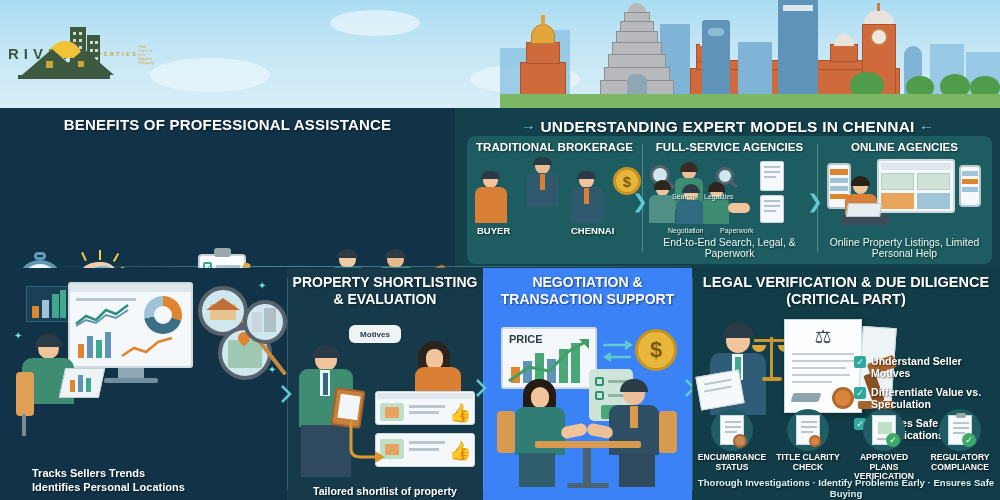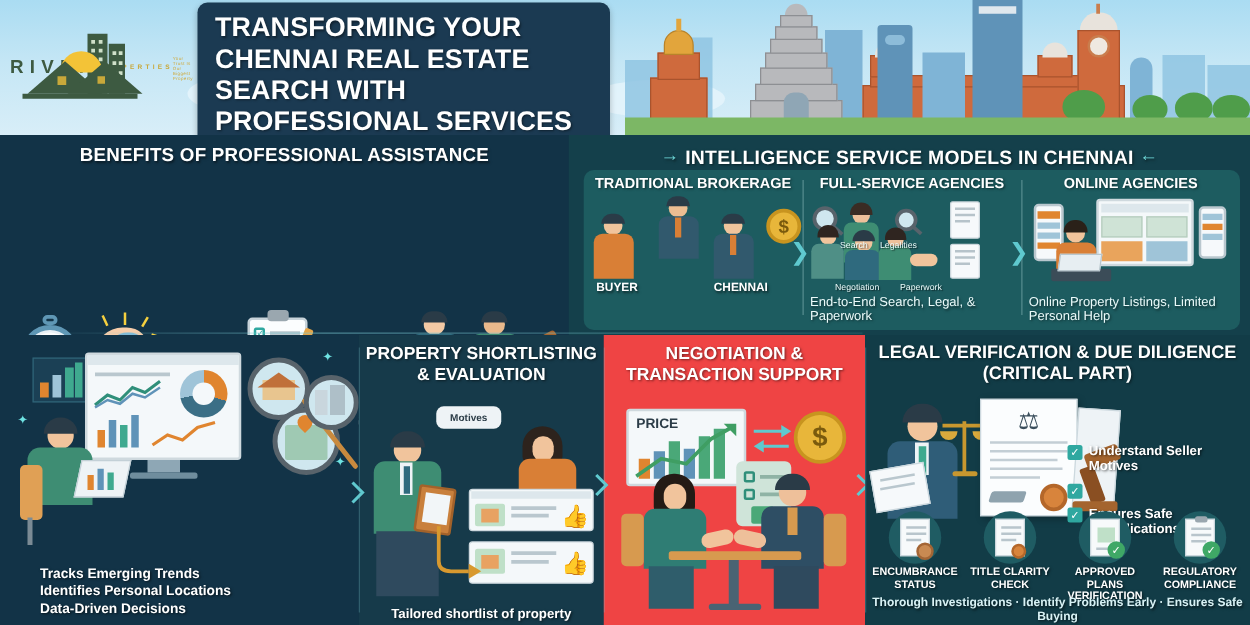--- a/index.html
+++ b/index.html
@@ -65,21 +65,21 @@
   }
   .band-right {
     position: absolute; left: 455px; top: 108px; width: 545px; height: 160px;
     background: #14404b;
   }
   .quad {
     position: absolute; top: 268px; height: 232px; background: #123347;
   }
   .q1 { left: 0;   width: 287px; }
   .q2 { left: 287px; width: 196px; background:#163a4a; }
-  .q3 { left: 483px; width: 209px; background:#ef4444; }
+  .q3 { left: 483px; width: 209px; background:#3b82f6; }
   .q4 { left: 692px; width: 308px; background:#123c47; }
 
   .divider-v { position:absolute; top:278px; width:1px; height:212px; background:rgba(120,190,200,.28); }
   .divider-h { position:absolute; left:30px; top:266px; width:660px; height:1px;
     background: linear-gradient(90deg, rgba(120,200,210,0) 0%, rgba(120,200,210,.55) 35%, rgba(120,200,210,.15) 100%); }
 
   .sec-title {
     text-align: center; color: #ffffff; font-weight: 700;
     text-shadow: 1px 1px 2px rgba(0,0,0,.5);
   }
@@ -103,21 +103,21 @@
 
   
   .models { position:absolute; left:467px; top:136px; width:525px; height:128px;
     background:#1d5c60; border-radius:8px; display:flex; }
   .model { flex:1; display:flex; flex-direction:column; align-items:center; padding-top:4px; position:relative; }
   .model + .model::before {
     content:""; position:absolute; left:0; top:8px; width:1px; height:108px; background:rgba(190,230,230,.35);
   }
   .model-title { color:#ffffff; font-weight:700; font-size:11.6px; text-shadow:1px 1px 2px rgba(0,0,0,.5); }
   .model-art { flex:1; width:100%; position:relative; }
-  .model-cap { color:#eafafa; font-size:10.4px; line-height:11.6px; padding:0 6px 4px;
+  .model-cap { color:#eafafa; font-size:10.4px; line-height:11.6px; text-align:center; padding:0 6px 4px;
     text-shadow:1px 1px 2px rgba(0,0,0,.5); }
   .mini-lab { position:absolute; color:#eafafa; font-size:7px; text-shadow:1px 1px 1px rgba(0,0,0,.6); }
   .bs-lab { position:absolute; color:#ffffff; font-weight:700; font-size:9.5px; text-shadow:1px 1px 2px rgba(0,0,0,.6); }
   .model-chev { position:absolute; right:-6px; top:54px; color:#5fc9cf; font-size:19px; z-index:3; }
 
   
   .q-title { color:#ffffff; font-weight:700; text-align:center; text-shadow:1px 1px 2px rgba(0,0,0,.5);
     font-size:14.5px; line-height:16.5px; padding-top:6px; }
   .q2 .q-title, .q3 .q-title { font-size:14px; }
   .q-art { position:relative; width:100%; }
@@ -185,23 +185,20 @@
         <div class="logo-roof" style="left:46px;top:24px;"></div>
         <div style="position:absolute;left:38px;top:36px;width:7px;height:7px;background:#c8a83a;"></div>
         <div style="position:absolute;left:70px;top:36px;width:6px;height:6px;background:#c8a83a;"></div>
         <div style="position:absolute;left:10px;top:50px;width:92px;height:4px;background:#3d5a41;"></div>
       </div>
       <div class="logo-text">RIVER</div>
       <div class="logo-sub">PROPERTIES</div>
       <div class="logo-tag">Your Trust Is Our Biggest Property</div>
     </div>
 
-    <div class="title-banner">
-      <h1>TRANSFORMING YOUR CHENNAI REAL ESTATE SEARCH WITH PROFESSIONAL SERVICES</h1>
-    </div>
 
     <div class="skyline">
       <div class="sk sk-far" style="left:0px;bottom:12px;width:40px;height:48px;"></div>
       <div class="sk sk-far" style="left:44px;bottom:12px;width:26px;height:66px;"></div>
       <div class="sk sk-blue" style="left:160px;bottom:12px;width:30px;height:72px;"></div>
       <div class="sk sk-far" style="left:430px;bottom:12px;width:34px;height:52px;"></div>
       <div class="sk sk-far" style="left:466px;bottom:12px;width:34px;height:44px;"></div>
 
       <div class="temple-tier" style="left:100px;bottom:12px;width:74px;height:16px;"></div>
       <div class="temple-tier" style="left:104px;bottom:27px;width:66px;height:14px;"></div>
@@ -317,21 +314,21 @@
           </div>
         </div>
         <div class="cap">EXPERT NEGOTIATION &amp; LEGAL ASSISTANCE</div>
       </div>
     </div>
   </div>
 
   <div class="band-right">
     <div class="sec-title">
       <span class="arrow-in">→</span>
-      <span>INTELLIGENCE SERVICE MODELS IN CHENNAI</span>
+      <span>UNDERSTANDING EXPERT MODELS IN CHENNAI</span>
       <span class="arrow-in">←</span>
     </div>
   </div>
 
   <div class="models">
 
     <div class="model">
       <div class="model-title">TRADITIONAL BROKERAGE</div>
       <div class="model-art">
         <div class="person-head" style="left:16px;top:20px;width:15px;height:15px;background:#f1c49c;"></div>
@@ -467,23 +464,22 @@
       <div style="position:absolute;left:238px;top:64px;width:12px;height:12px;border-radius:50% 50% 50% 0;background:#e0852f;transform:rotate(-45deg);"></div>
       <div style="position:absolute;left:262px;top:44px;width:4px;height:70px;background:#c98a3e;border-radius:3px;transform:rotate(-38deg);"></div>
       <div class="magnifier" style="left:243px;top:32px;width:44px;height:44px;border-width:4px;"></div>
       <div style="position:absolute;left:252px;top:44px;width:10px;height:20px;background:#c9d6dd;"></div>
       <div style="position:absolute;left:264px;top:40px;width:12px;height:24px;background:#aebfc8;"></div>
       <span class="sparkle" style="left:258px;top:12px;">✦</span>
       <span class="sparkle" style="left:14px;top:62px;">✦</span>
       <span class="sparkle" style="left:268px;top:96px;">✦</span>
     </div>
     <div class="q-bullets" style="left:32px;bottom:6px;">
-      <div>Tracks Emerging Trends</div>
+      <div>Tracks Sellers Trends</div>
       <div>Identifies Personal Locations</div>
-      <div>Data-Driven Decisions</div>
     </div>
   </div>
 
   <div class="quad q2">
     <div class="q-title">PROPERTY SHORTLISTING &amp; EVALUATION</div>
     <div class="q-art" style="height:170px;">
       <div class="person-head" style="left:28px;top:42px;width:22px;height:22px;background:#f1c49c;"></div>
       <div style="position:absolute;left:25px;top:38px;width:28px;height:13px;background:#2a3b47;border-radius:13px 13px 0 0;"></div>
       <div style="position:absolute;left:12px;top:62px;width:54px;height:58px;background:#3e8d73;border-radius:9px 9px 0 0;"></div>
       <div style="position:absolute;left:33px;top:63px;width:10px;height:26px;background:#eef3f6;"></div>
@@ -619,20 +615,21 @@
       <div style="position:absolute;left:176px;top:66px;width:12px;height:30px;background:#8a4f22;transform:rotate(-20deg);border-radius:2px;"></div>
       <div style="position:absolute;left:166px;top:94px;width:36px;height:8px;background:#a4642e;border-radius:2px;"></div>
 
       <div class="chk-list">
         <div class="chk">
           <div class="chk-box">✓</div>
           <div class="chk-t">Understand Seller Motives</div>
         </div>
         <div class="chk">
           <div class="chk-box">✓</div>
+          <div class="chk-t">Differentiate Value vs. Speculation</div>
         </div>
         <div class="chk">
           <div class="chk-box">✓</div>
           <div class="chk-t">Ensures Safe Complications</div>
         </div>
       </div>
     </div>
 
     <div class="doc-icons">
       <div class="doc-ic">

